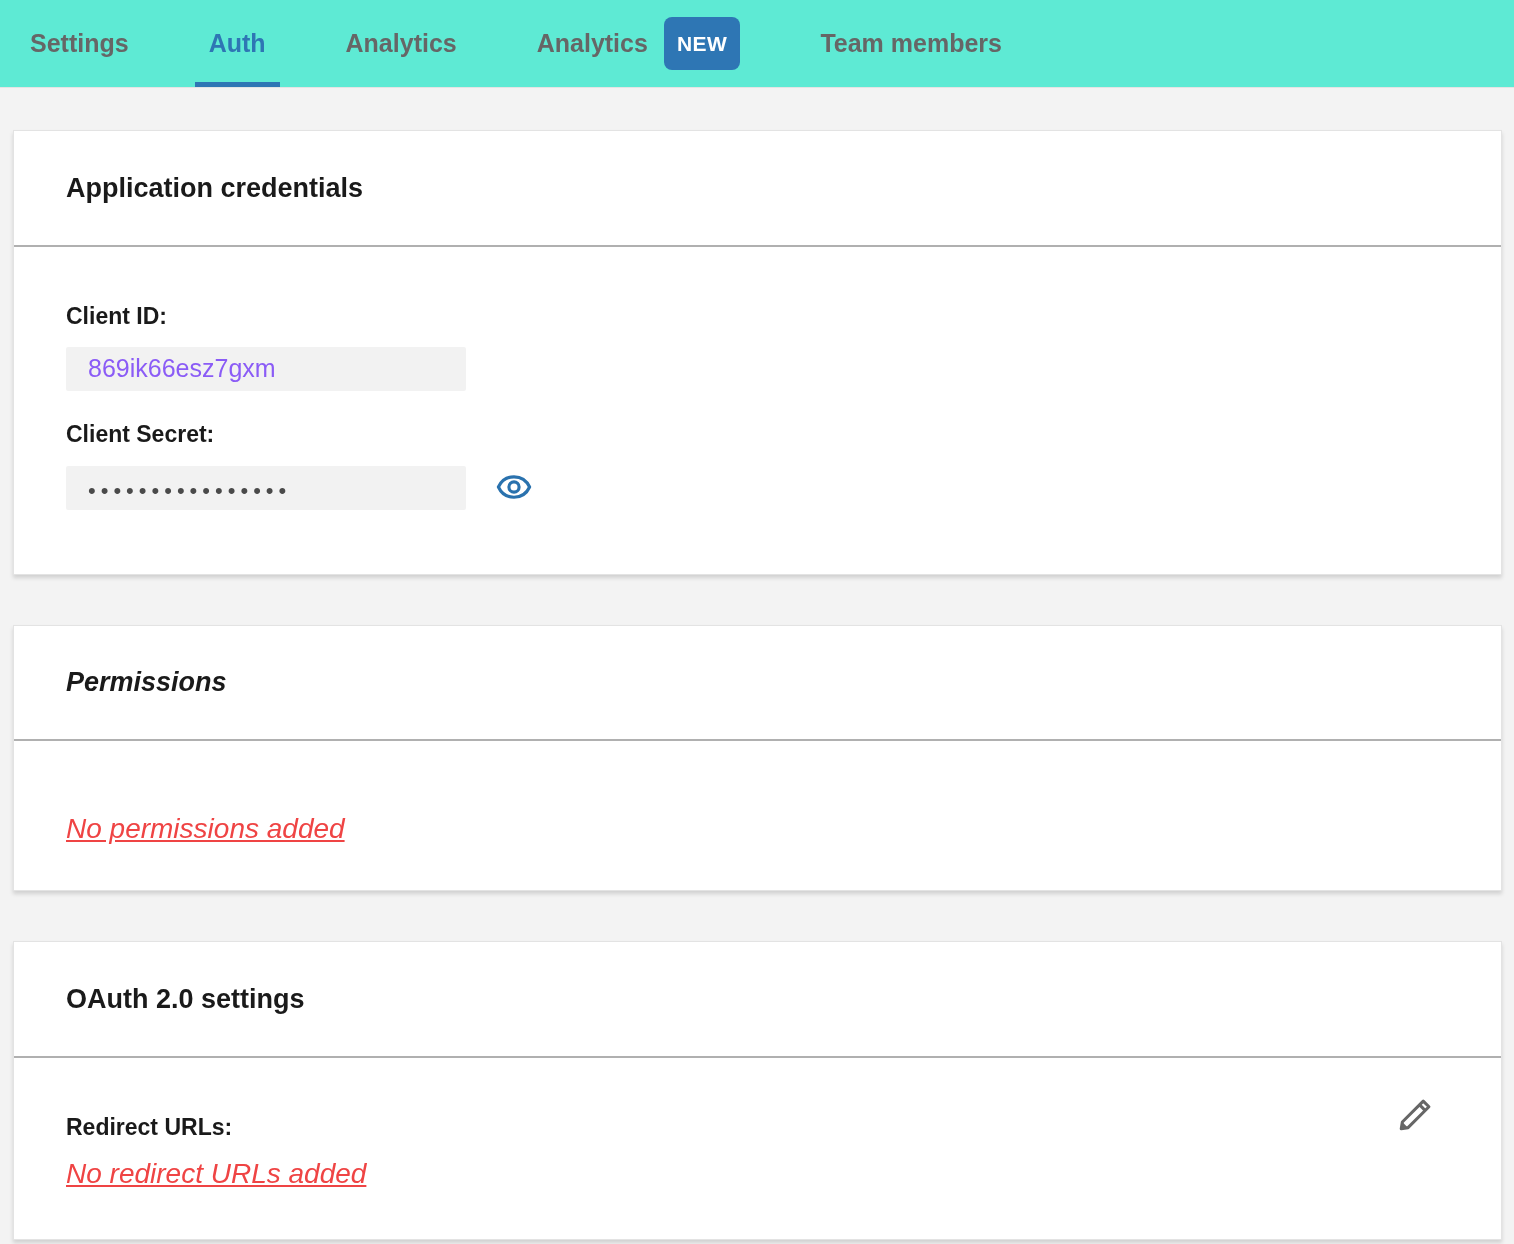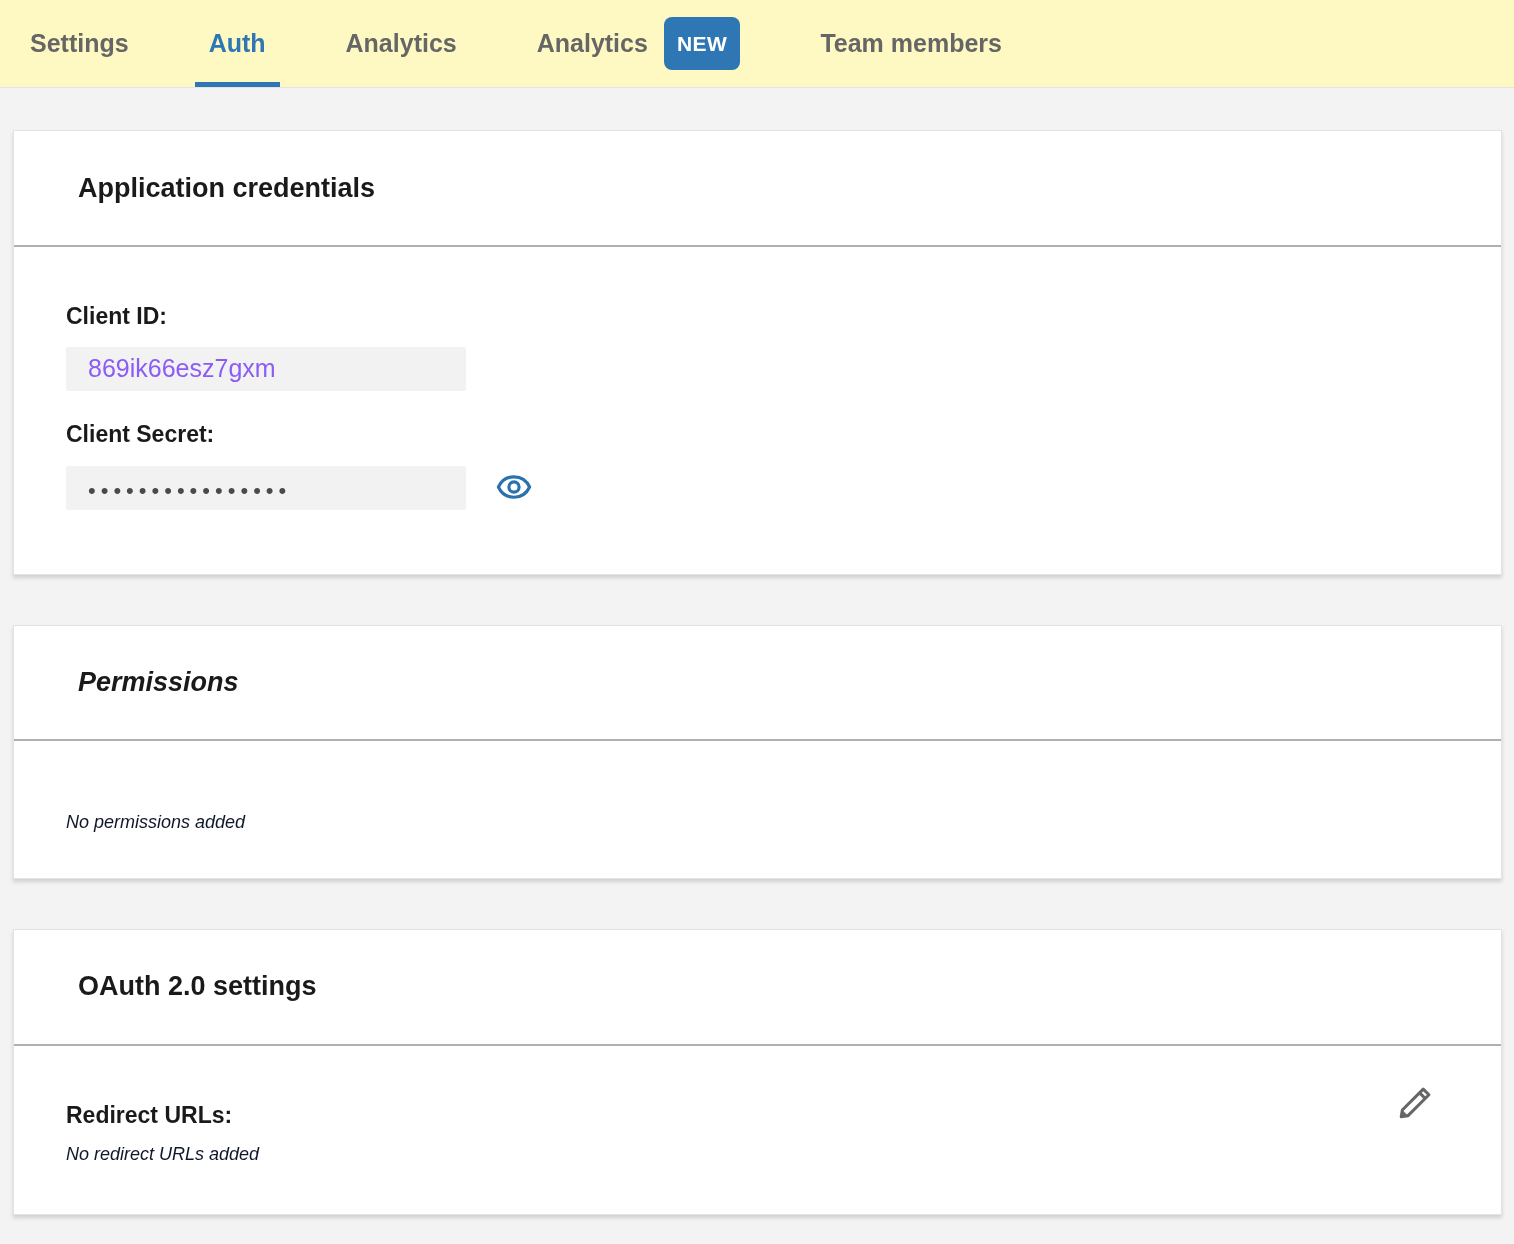--- a/index.html
+++ b/index.html
@@ -14,21 +14,21 @@
   *{box-sizing:border-box;}
   html,body{margin:0;padding:0;}
   body{
     width:1514px;height:1244px;overflow:hidden;
     background:var(--page-bg);
     font-family:"Liberation Sans", sans-serif;
     color:#1a1a1a;
   }
   
   .tabbar{
-    height:88px;background:#fef9c3;
+    height:88px;background:#5eead4;
     border-bottom:1px solid #e4e4e4;
     display:flex;align-items:stretch;
     padding-left:16px;gap:52px;
   }
   .tab{
     position:relative;display:flex;align-items:center;
     padding:0 14px;cursor:pointer;
     font-size:25px;font-weight:600;color:var(--tab-gray);
     white-space:nowrap;
   }
@@ -49,21 +49,21 @@
     background:#ffffff;
     border:1px solid #e3e3e3;
     box-shadow:0 3px 4px rgba(0,0,0,0.14);
   }
   .card-header{
     height:116px;display:flex;align-items:center;
     padding:0 52px;
     border-bottom:2px solid var(--divider-gray);
   }
   .card2 .card-header{height:115px;font-style:italic;}
-  .card-title{margin:12px;font-size:27px;font-weight:700;color:#1a1a1a;}
+  .card-title{margin:0;font-size:27px;font-weight:700;color:#1a1a1a;}
   .card1{margin-top:42px;}
   .card2{margin-top:50px;}
   .card3{margin-top:50px;}
   .card1 .card-body{padding:56px 52px 64px;}
   .card2 .card-body{padding:70px 52px 44px;}
   .card3 .card-body{padding:56px 52px 48px;position:relative;}
   .field-label{font-size:23px;font-weight:700;color:#1a1a1a;line-height:1.2;}
   .label-gap{margin-top:30px;}
   .value-box{
     margin-top:16px;width:400px;height:44px;
@@ -76,21 +76,21 @@
   .value-box.dots{
     margin-top:0;
     font-size:22px;letter-spacing:5px;color:#4a4a4a;
     padding-top:6px; 
   }
   .eye-btn{
     display:inline-flex;align-items:center;justify-content:center;
     width:36px;height:36px;cursor:pointer;background:none;border:none;padding:0;
   }
   .empty-italic{
-    font-style:italic;color:#0f172a;font-size:18px;line-height:1.25;
+    font-style:italic;color:#ef4444;font-size:28px;line-height:1.25;text-decoration:underline;
   }
   .card3 .empty-italic{margin-top:14px;}
   .edit-btn{
     position:absolute;top:38px;right:67px;
     width:38px;height:38px;cursor:pointer;background:none;border:none;padding:0;
   }
 </style>
 </head>
 <body>
 

